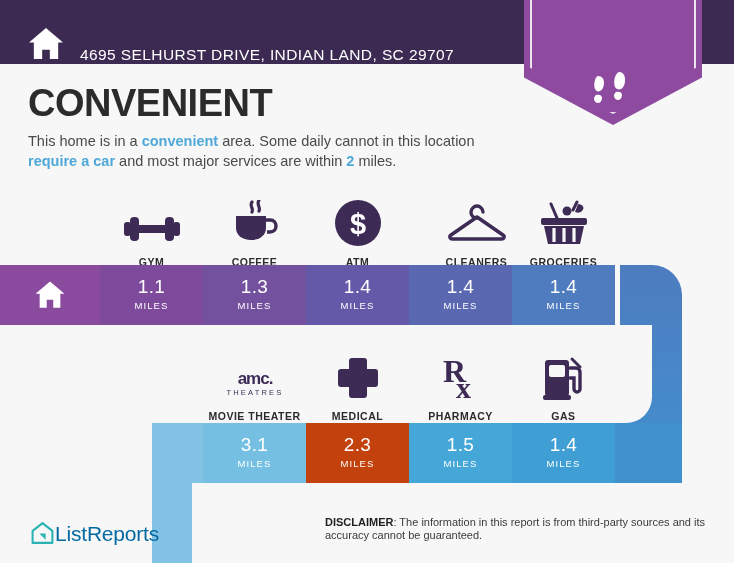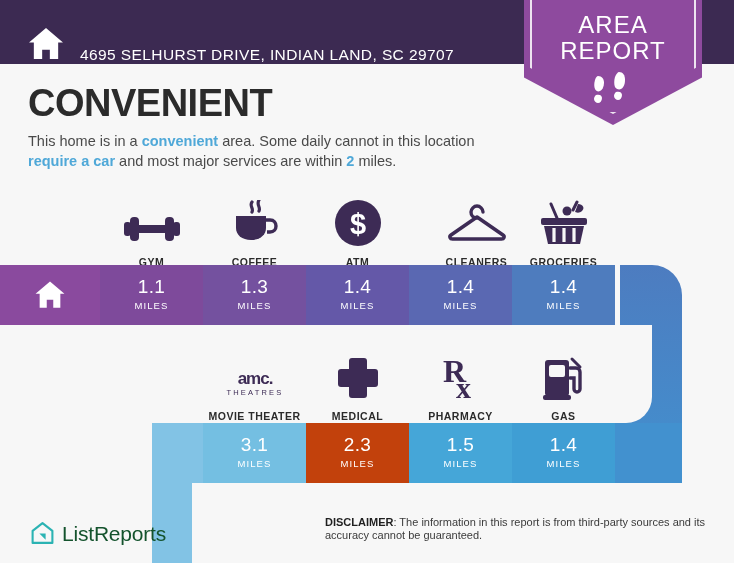--- a/index.html
+++ b/index.html
@@ -107,45 +107,41 @@
   .icell .glyph{height:48px;display:flex;align-items:flex-end;justify-content:center;}
   .icell .lbl{
     font-size:10.5px;font-weight:bold;color:#2b2b2b;letter-spacing:.5px;
     padding-top:10px;white-space:nowrap;
   }
 
   
   .logo{
     position:absolute;left:30px;top:521px;display:flex;align-items:center;z-index:6;
   }
-  .logo-text{font-size:21px;color:#14532d;margin-left:7px;letter-spacing:-.2px;}
+  .logo-text{font-size:21px;color:#0369a1;letter-spacing:-.2px;}
   .disclaimer{
     position:absolute;left:325px;top:516px;width:400px;
     font-size:11px;line-height:13px;color:#3b3b3b;
   }
   .disclaimer b{color:#1f1f1f;}
 </style>
 </head>
 <body>
 
 <div class="page">
 
   <div class="header">
     <svg class="header-home" viewBox="0 0 24 24">
       <path fill="#ffffff" d="M12 2.4 1.8 11.1h2.9V21h5.0v-5.6h4.6V21h5.0v-9.9h2.9z"></path>
     </svg>
     <div class="header-address">4695 SELHURST DRIVE, INDIAN LAND, SC 29707</div>
   </div>
 
   <div class="badge">
     <div class="badge-inner"></div>
-    <div class="badge-text">
-      <span>AREA</span><br>
-      <span>REPORT</span>
-    </div>
     <div class="badge-feet">
       <svg width="46" height="34" viewBox="0 0 46 34">
         <path fill="#ffffff" d="M8 4c4 0 6 3 6 7s-2 7-4 8-4 0-5-2-1-6 0-9 2-4 3-4z"></path>
         <path fill="#ffffff" d="M6 23c3-1 6 0 6 3s-2 5-4 5-4-2-4-4 1-3 2-4z"></path>
         <path fill="#ffffff" d="M29 0c4 0 6 3 6 8s-2 8-4 9-5 0-6-2-1-7 0-10 3-5 4-5z"></path>
         <path fill="#ffffff" d="M26 20c3-1 6 0 6 3s-2 5-4 5-4-2-4-4 1-3 2-4z"></path>
       </svg>
     </div>
   </div>
 

